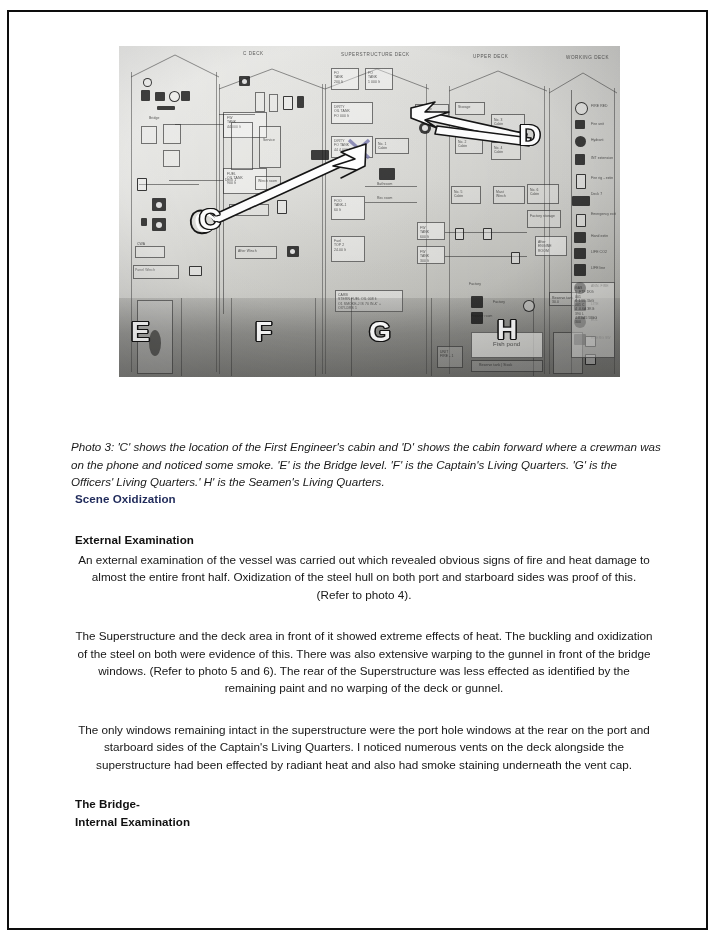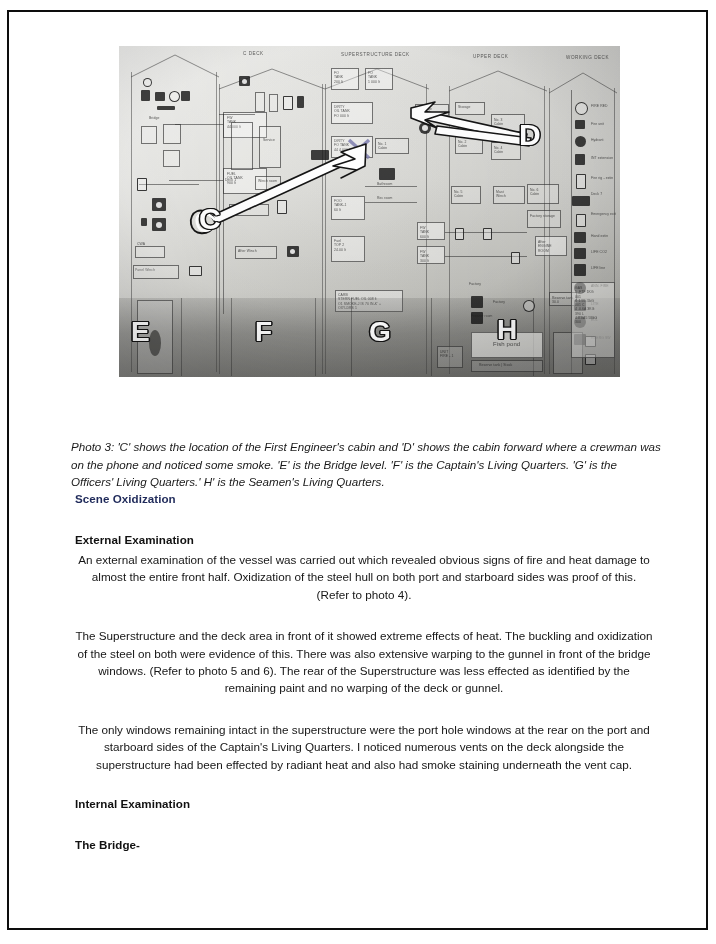--- a/index.html
+++ b/index.html
@@ -475,19 +475,19 @@
     <h2 class="h-section">Scene Oxidization</h2>
 
     <h3 class="h-sub">External Examination</h3>
 
     <p class="para">An external examination of the vessel was carried out which revealed obvious signs of fire and heat damage to almost the entire front half. Oxidization of the steel hull on both port and starboard sides was proof of this. (Refer to photo 4).</p>
 
     <p class="para">The Superstructure and the deck area in front of it showed extreme effects of heat. The buckling and oxidization of the steel on both were evidence of this. There was also extensive warping to the gunnel in front of the bridge windows. (Refer to photo 5 and 6). The rear of the Superstructure was less effected as identified by the remaining paint and no warping of the deck or gunnel.</p>
 
     <p class="para">The only windows remaining intact in the superstructure were the port hole windows at the rear on the port and starboard sides of the Captain's Living Quarters. I noticed numerous vents on the deck alongside the superstructure had been effected by radiant heat and also had smoke staining underneath the vent cap.</p>
 
+    <h3 class="h-sub">The Bridge-</h3>
+
     <h3 class="h-sub" style="margin-bottom:28px;">Internal Examination</h3>
-
-    <h3 class="h-sub">The Bridge-</h3>
 
 
   </div>
 </div>
 
 </body></html>

